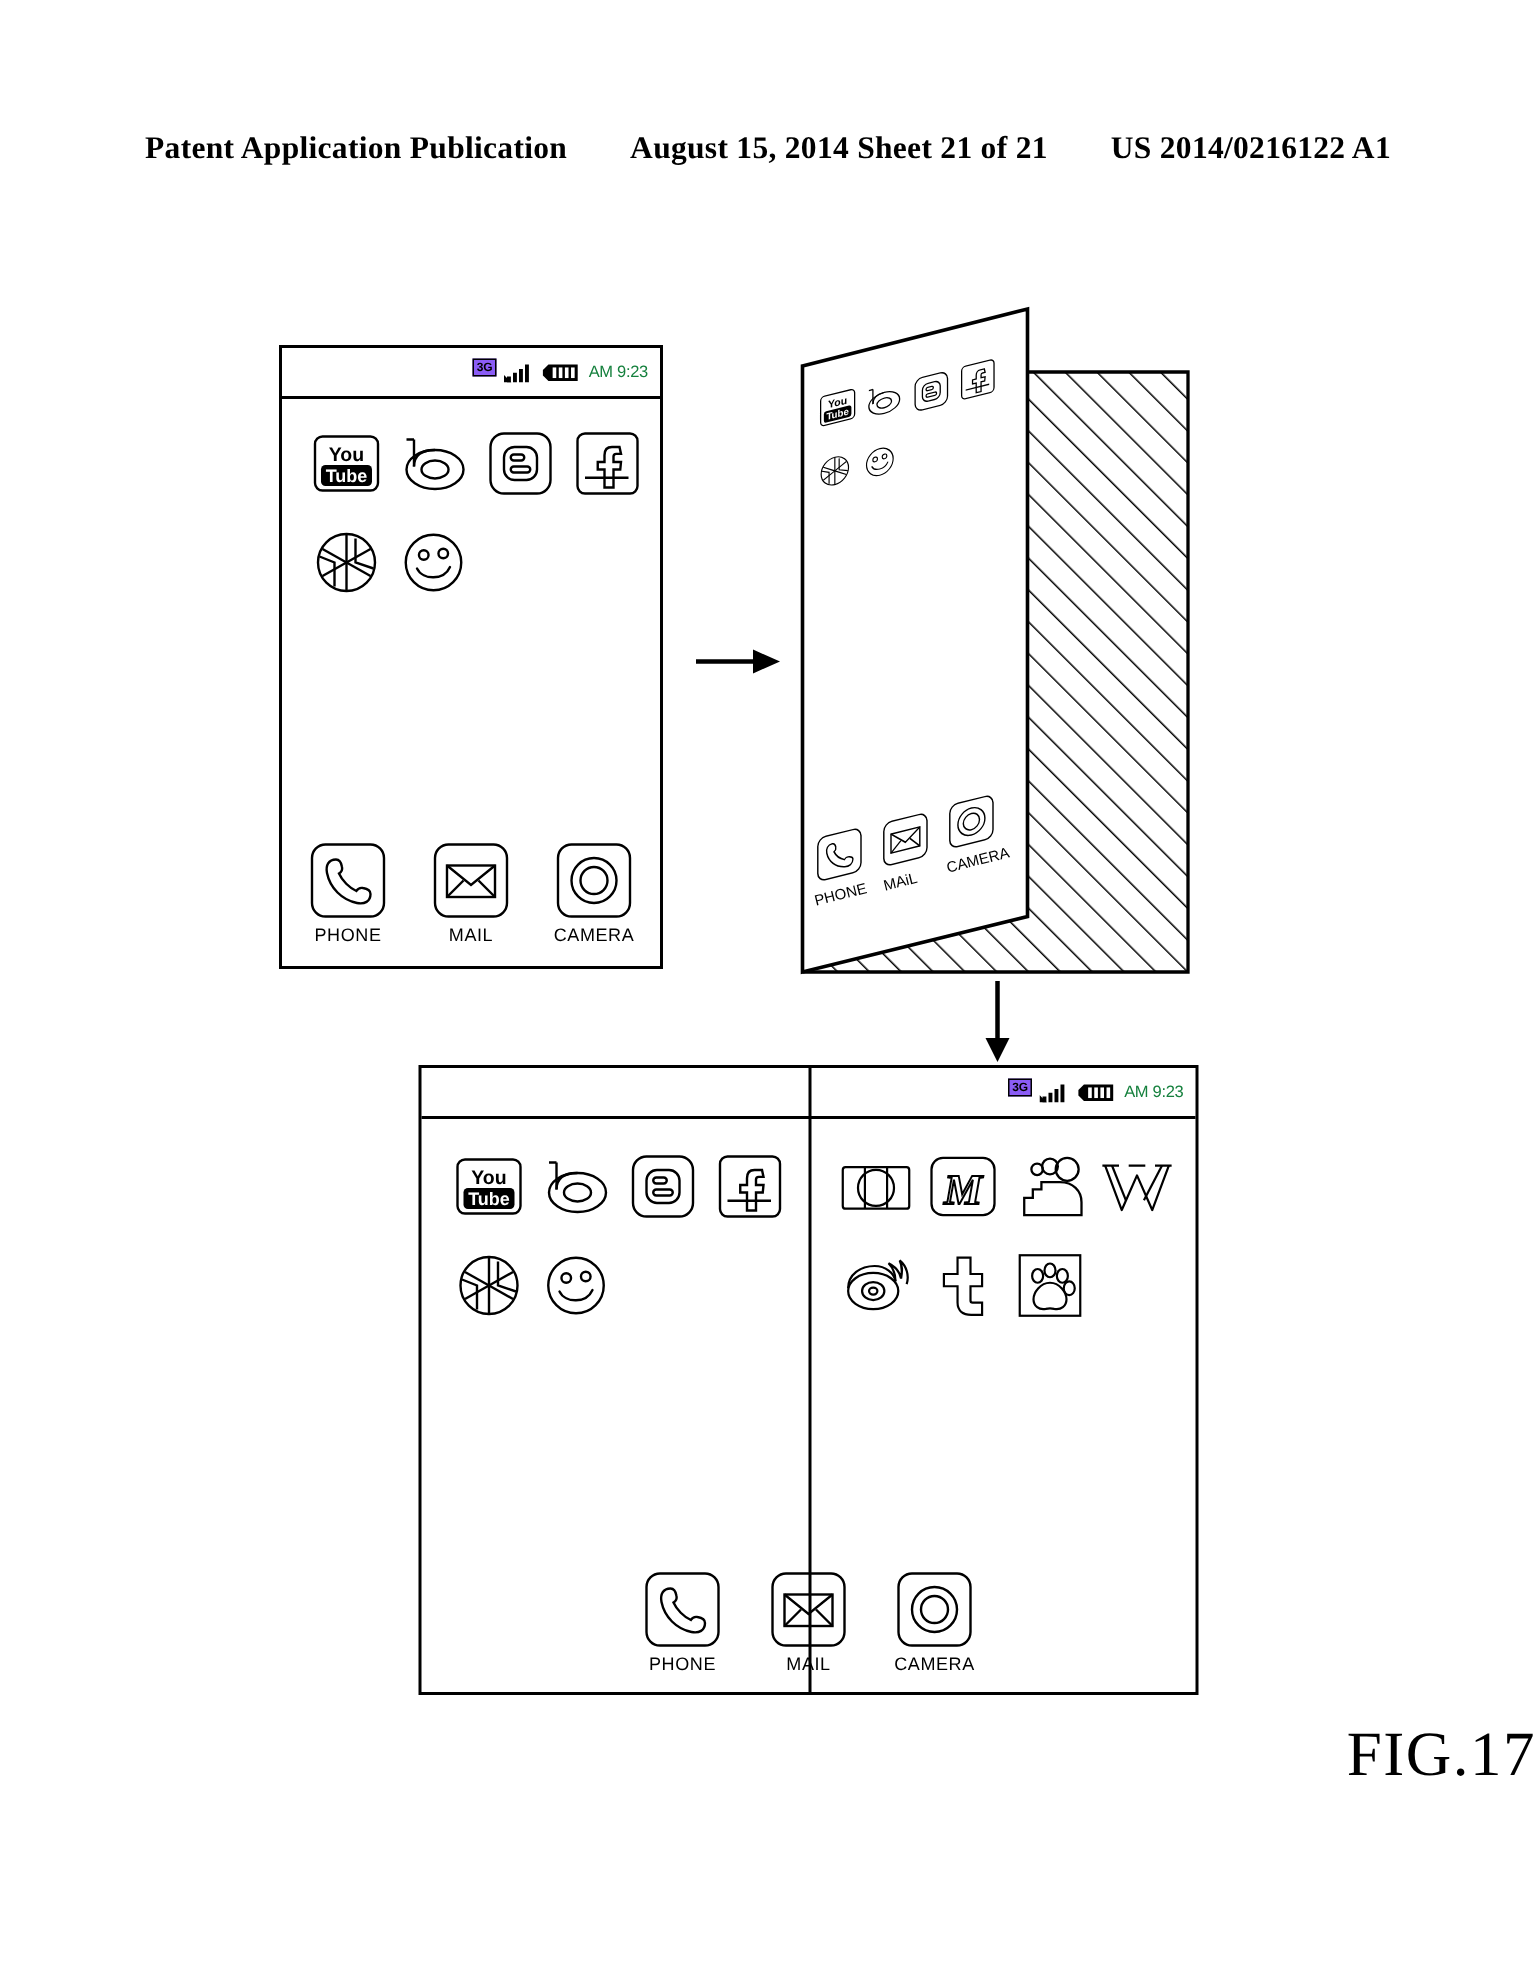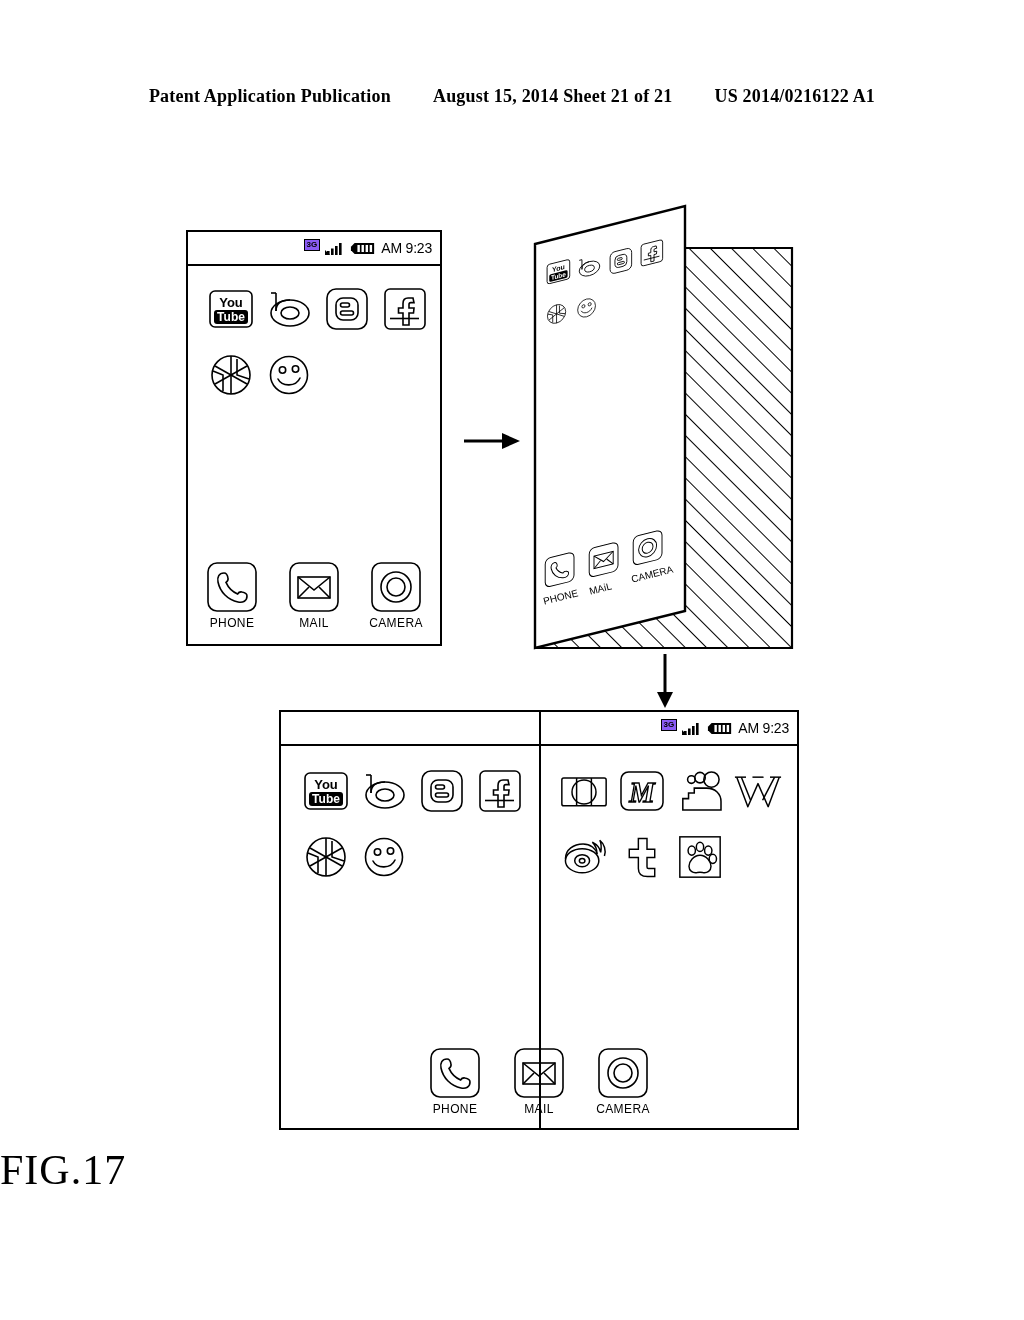--- a/index.html
+++ b/index.html
@@ -20,21 +20,21 @@
   #pub-header {
     position: absolute;
     top: 86px;
     left: 0;
     width: 1024px;
     display: flex;
     justify-content: center;
     align-items: baseline;
     font-family: "Liberation Serif", serif;
     font-weight: bold;
-    font-size: 18px;
+    font-size: 21px;
     letter-spacing: 0.2px;
     color: #000;
     white-space: nowrap;
   }
   #pub-header .h-left   { margin-right: 42px; }
   #pub-header .h-mid    { margin-right: 42px; }
   #pub-header .h-right  { }
 
   
   #phone1 {
@@ -57,22 +57,22 @@
     position: absolute;
     right: 8px;
     top: 50%;
     transform: translateY(-50%);
     display: flex;
     align-items: center;
     gap: 5px;
   }
   .status-time {
     font-family: "Liberation Sans", sans-serif;
-    font-size: 14px;
-    color: #000000;
+    font-size: 11px;
+    color: #15803d;
     letter-spacing: -0.2px;
     white-space: nowrap;
   }
 
   
   .icon-3g {
     display: inline-block;
     border: 1.4px solid #000;
     padding: 0px 2px;
     font-family: "Liberation Sans", sans-serif;
@@ -193,21 +193,21 @@
     gap: 22px;
     z-index: 4;
   }
 
   
   #fig-caption {
     position: absolute;
     left: 0;
     top: 1146px;
     width: 1024px;
-    text-align: left;
+    text-align: right;
     font-family: "Liberation Serif", serif;
     font-size: 42px;
     letter-spacing: 1px;
     color: #000;
   }
 
   svg { display: block; }
   .st { fill: none; stroke: #000; stroke-width: 1.6; }
 </style>
 </head>

